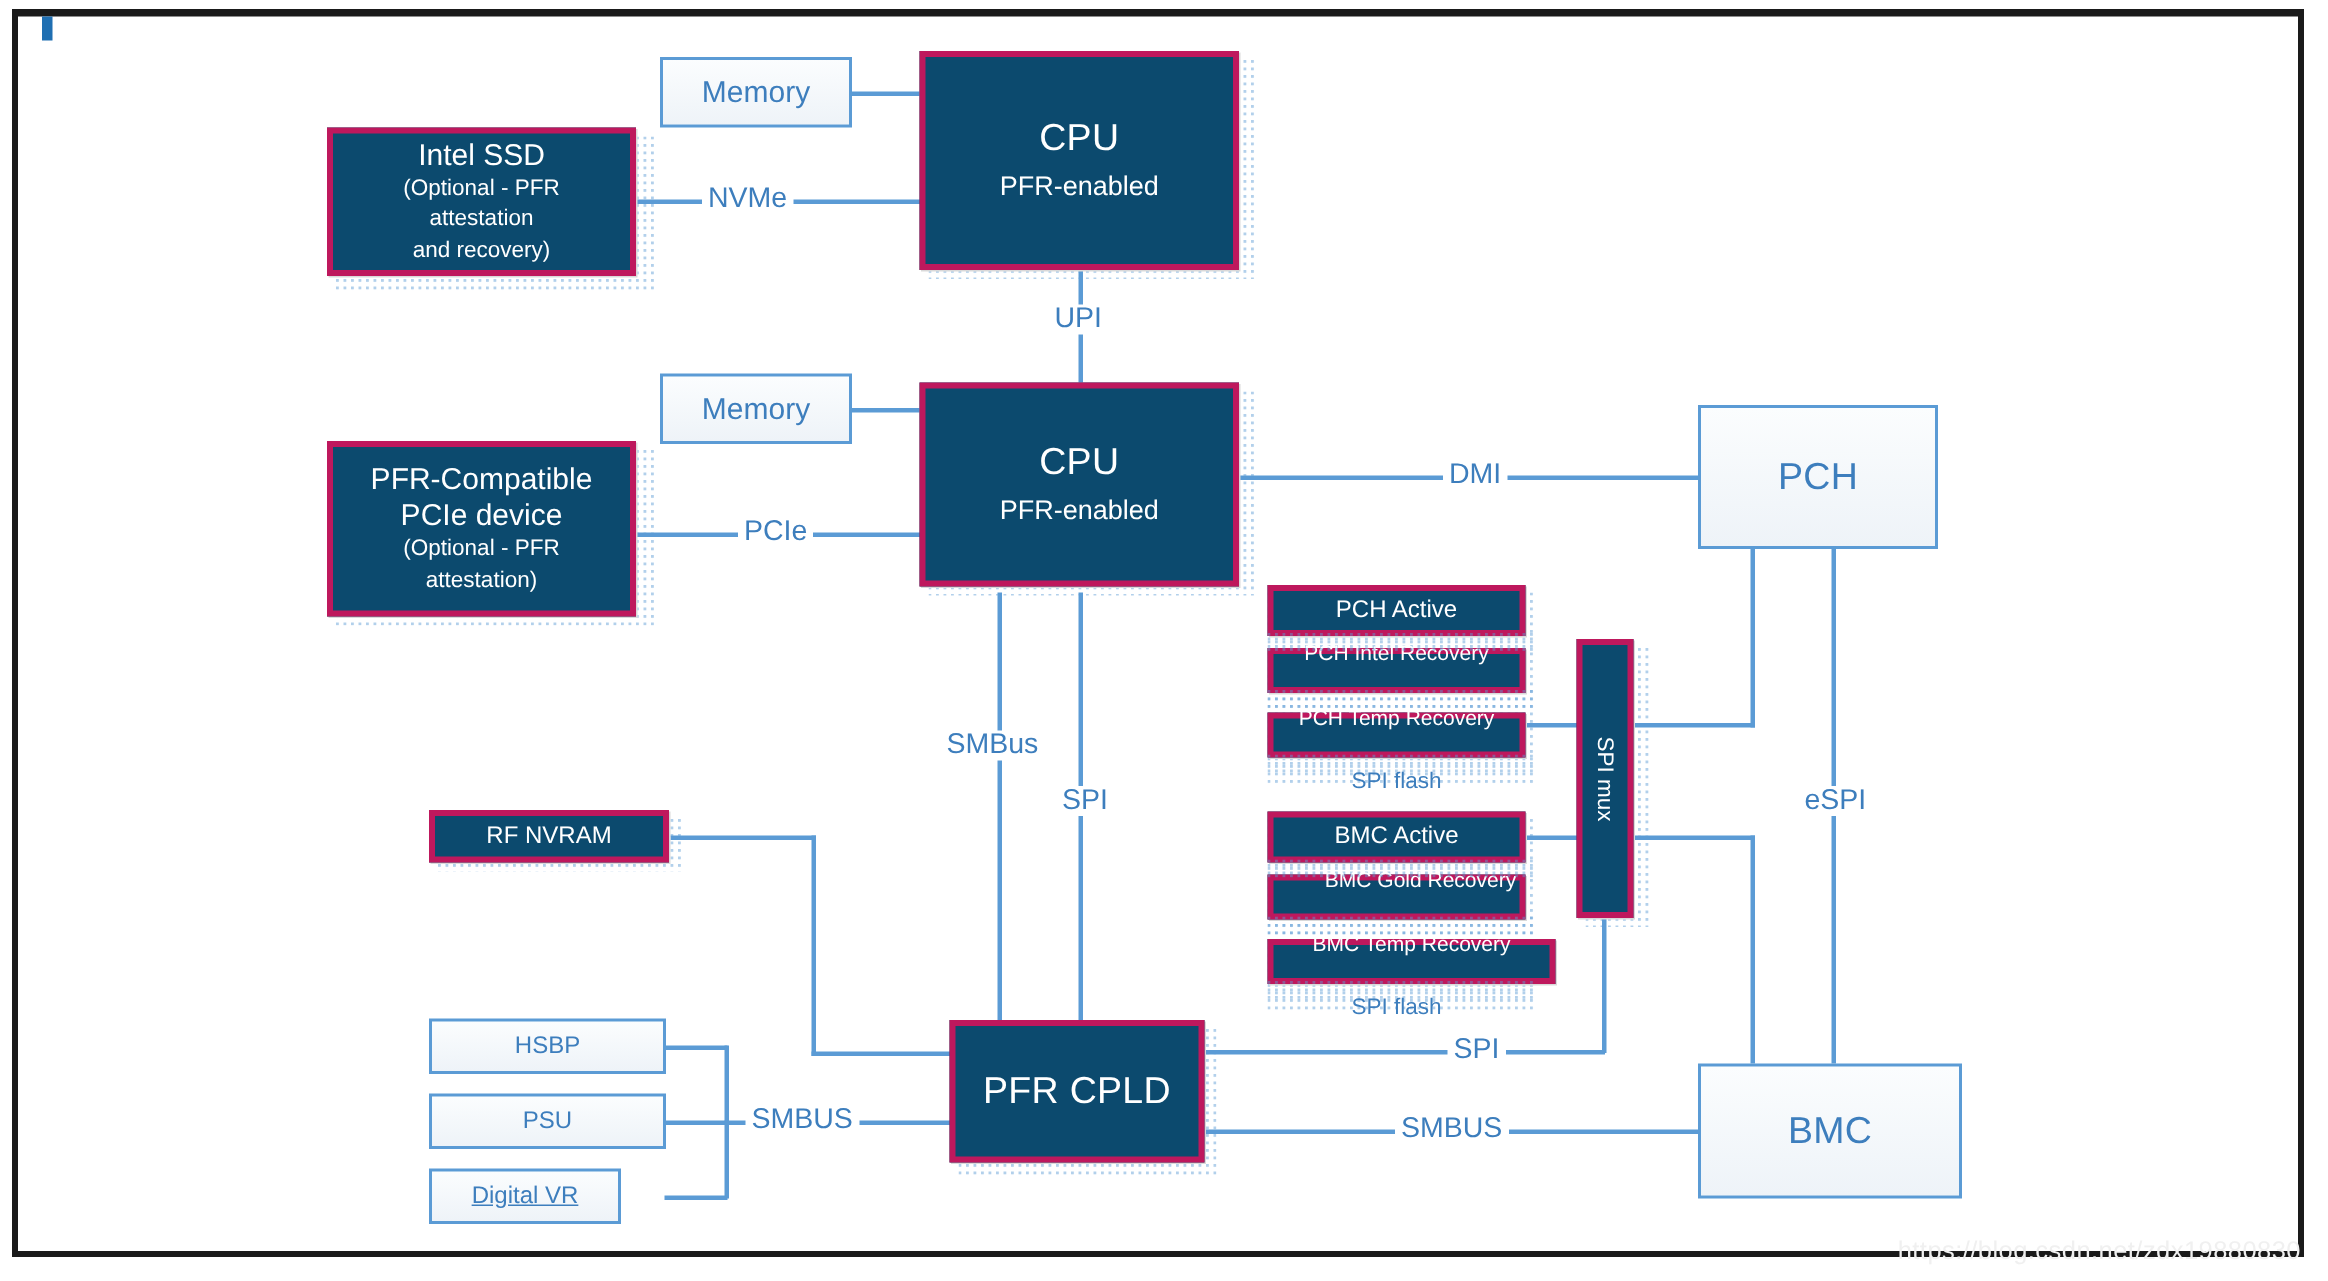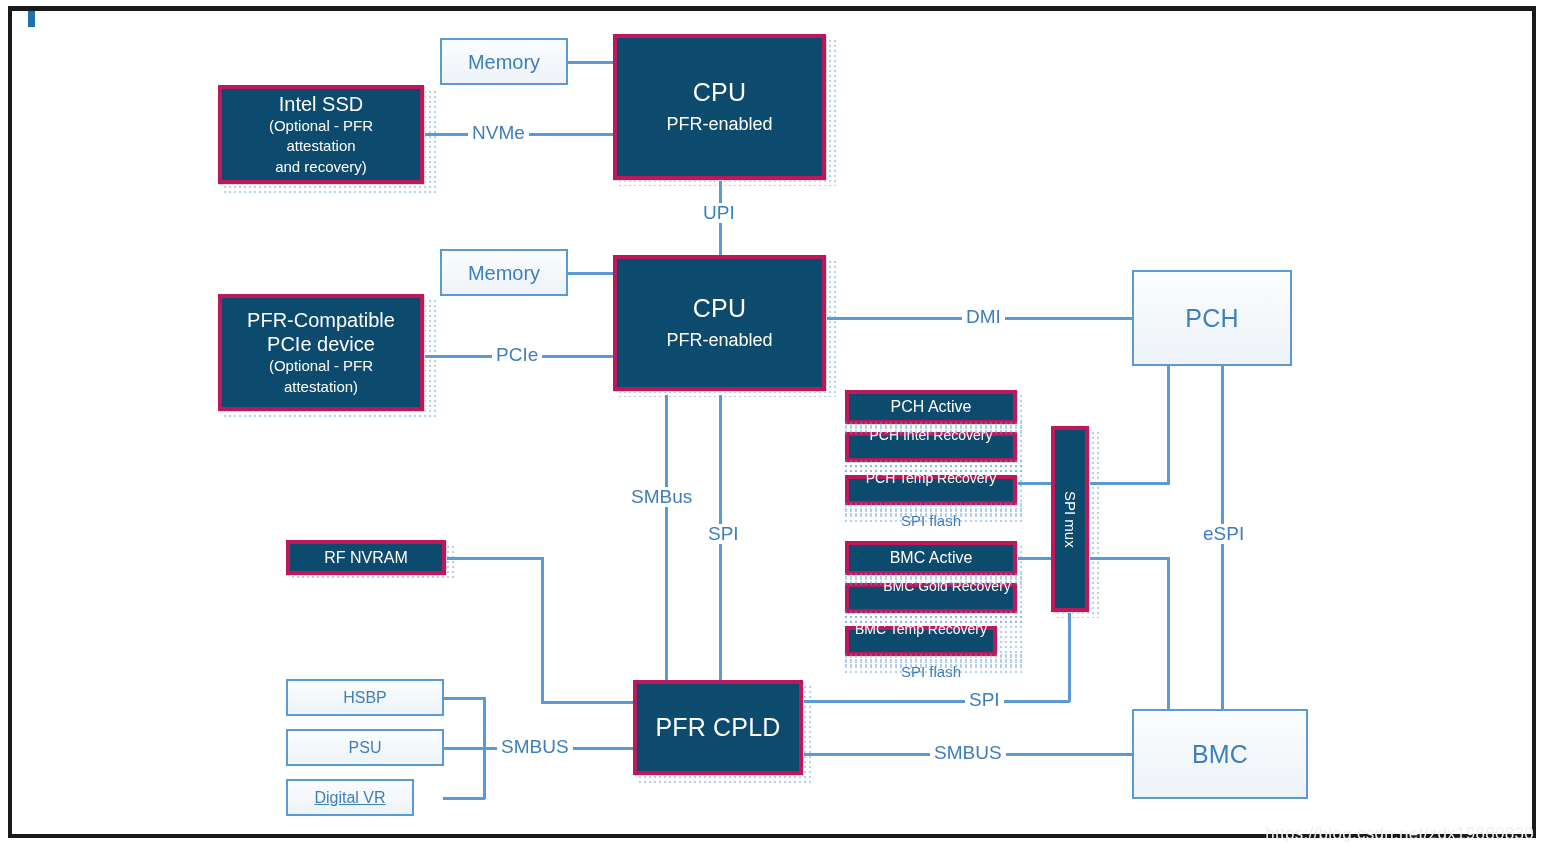--- a/index.html
+++ b/index.html
@@ -225,21 +225,21 @@
     <span>SPI flash</span>
   </div>
 
   <div class="shadowdots" style="left:845px; top:546px; width:178px; height:128px;"></div>
 
   <div class="node filled title-xs" style="left:845px; top:583px; width:172px; height:30px; z-index:7; justify-content:flex-start;">
     <span style="margin-top:-10px;margin-left:32px;">BMC Gold Recovery</span>
   </div>
   <div class="shadowdots" style="left:845px; top:611px; width:178px; height:12px; z-index:7;"></div>
 
-  <div class="node filled title-xs" style="left:845px; top:626px; width:152px; height:30px; z-index:8; justify-content:flex-start;">
+  <div class="node filled title-xs" style="left:845px; top:626px; width:192px; height:30px; z-index:8; justify-content:flex-start;">
     <span style="margin-top:-10px;">BMC Temp Recovery</span>
   </div>
   <div class="shadowdots" style="left:845px; top:654px; width:178px; height:12px; z-index:8;"></div>
 
   <div class="node filled title-sm" style="left:845px; top:541px; width:172px; height:34px; z-index:9;">
     <span>BMC Active</span>
   </div>
   <div class="shadowdots" style="left:845px; top:573px; width:178px; height:12px; z-index:9;"></div>
 
   <div style="position:absolute; left:845px; top:663px; width:172px; text-align:center; color:#3d7ebd; font-size:15px; z-index:10;">

